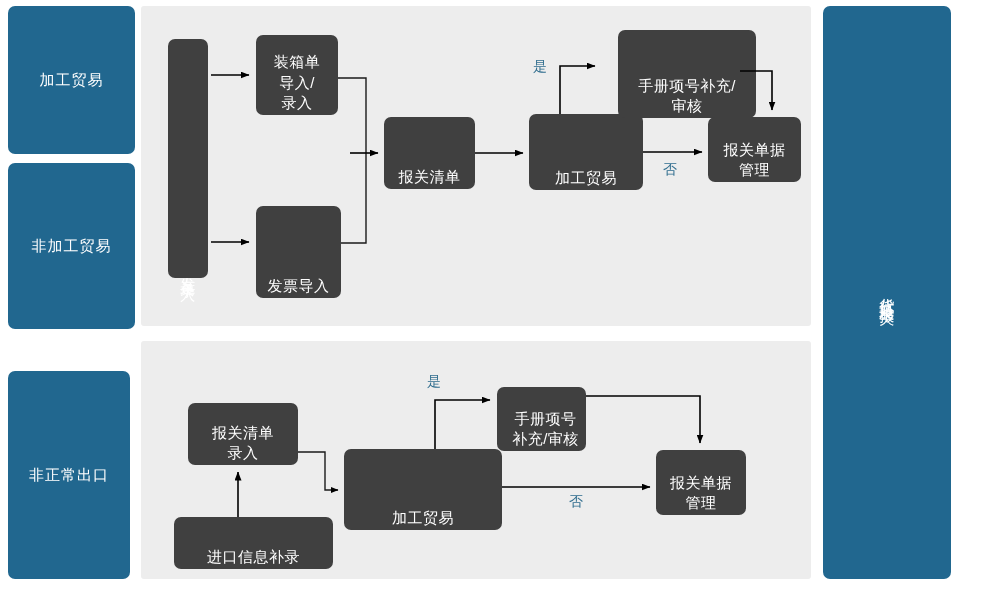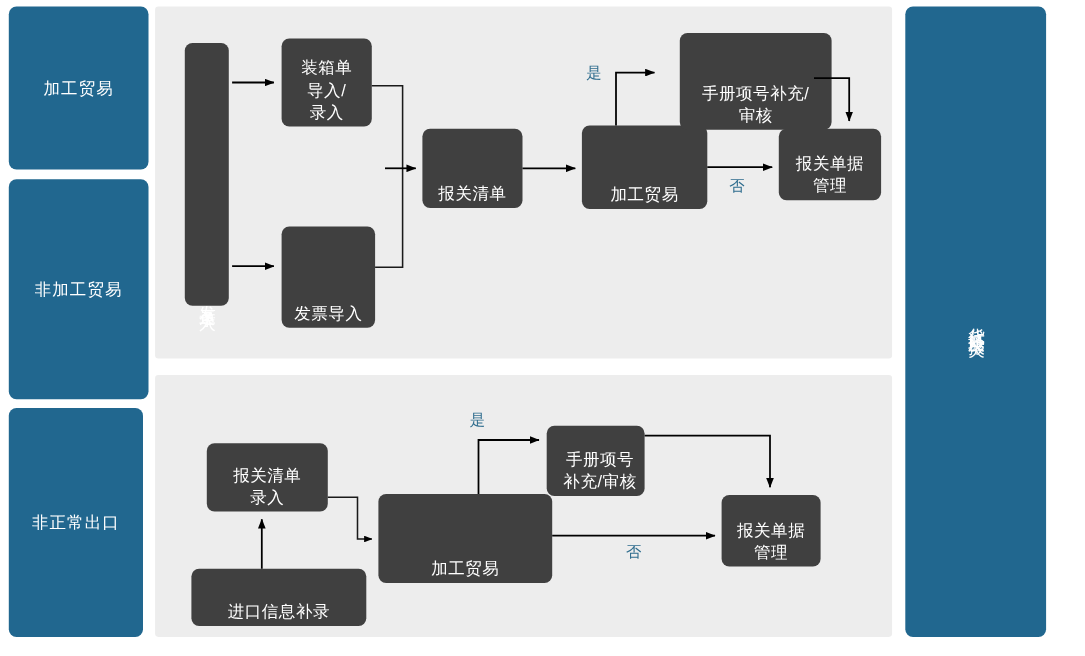--- a/index.html
+++ b/index.html
@@ -94,21 +94,21 @@
 </style>
 </head>
 <body>
 
 <div id="canvas">
 
   <div class="sidebar-node" style="left:8px; top:6px; width:127px; height:148px;">
     <span>加工贸易</span>
   </div>
 
-  <div class="sidebar-node" style="left:8px; top:163px; width:127px; height:200px;">
+  <div class="sidebar-node" style="left:8px; top:163px; width:127px; height:166px;">
     <span>非加工贸易</span>
   </div>
 
   <div class="sidebar-node" style="left:8px; top:371px; width:122px; height:208px;text-align:center;">
     <span>非正常出口</span>
   </div>
 
   <div class="panel" style="left:141px; top:6px; width:670px; height:320px;"></div>
   <div class="panel" style="left:141px; top:341px; width:670px; height:238px;"></div>
 

